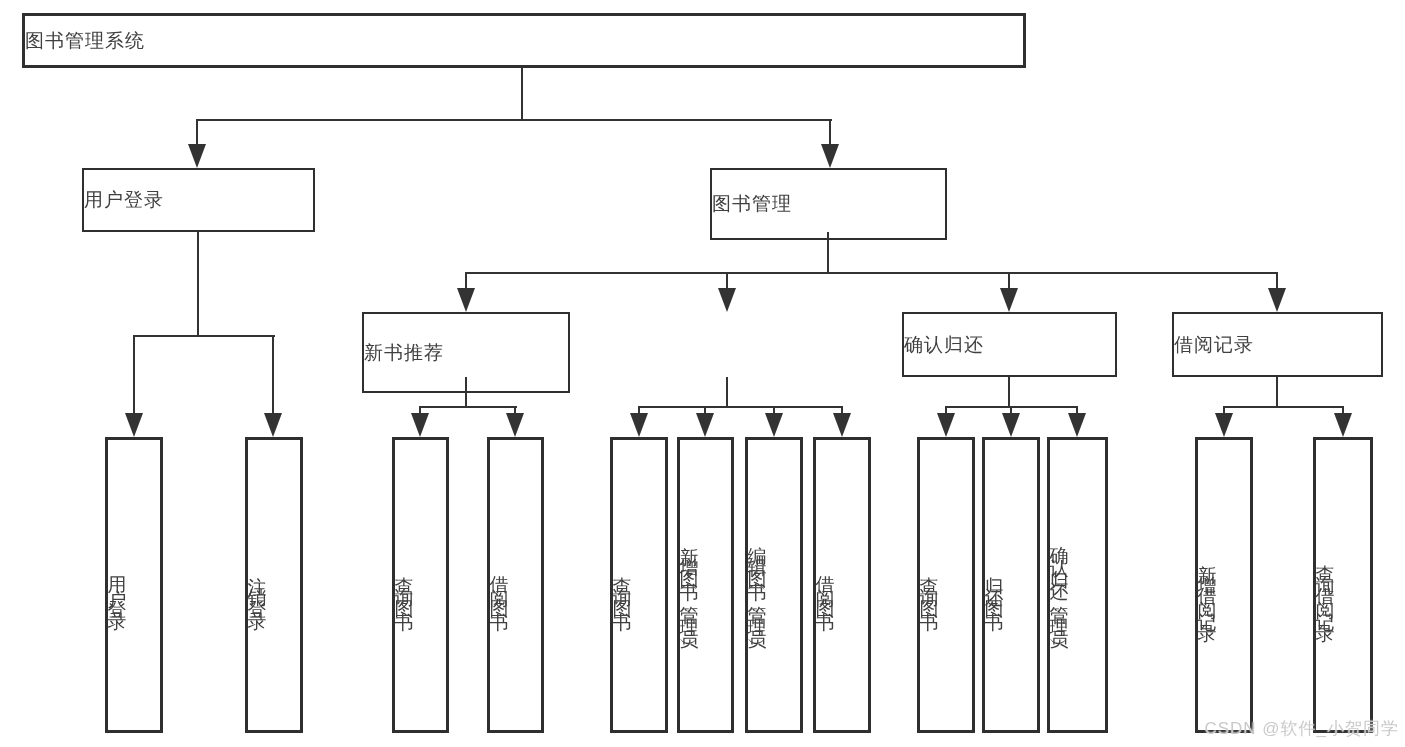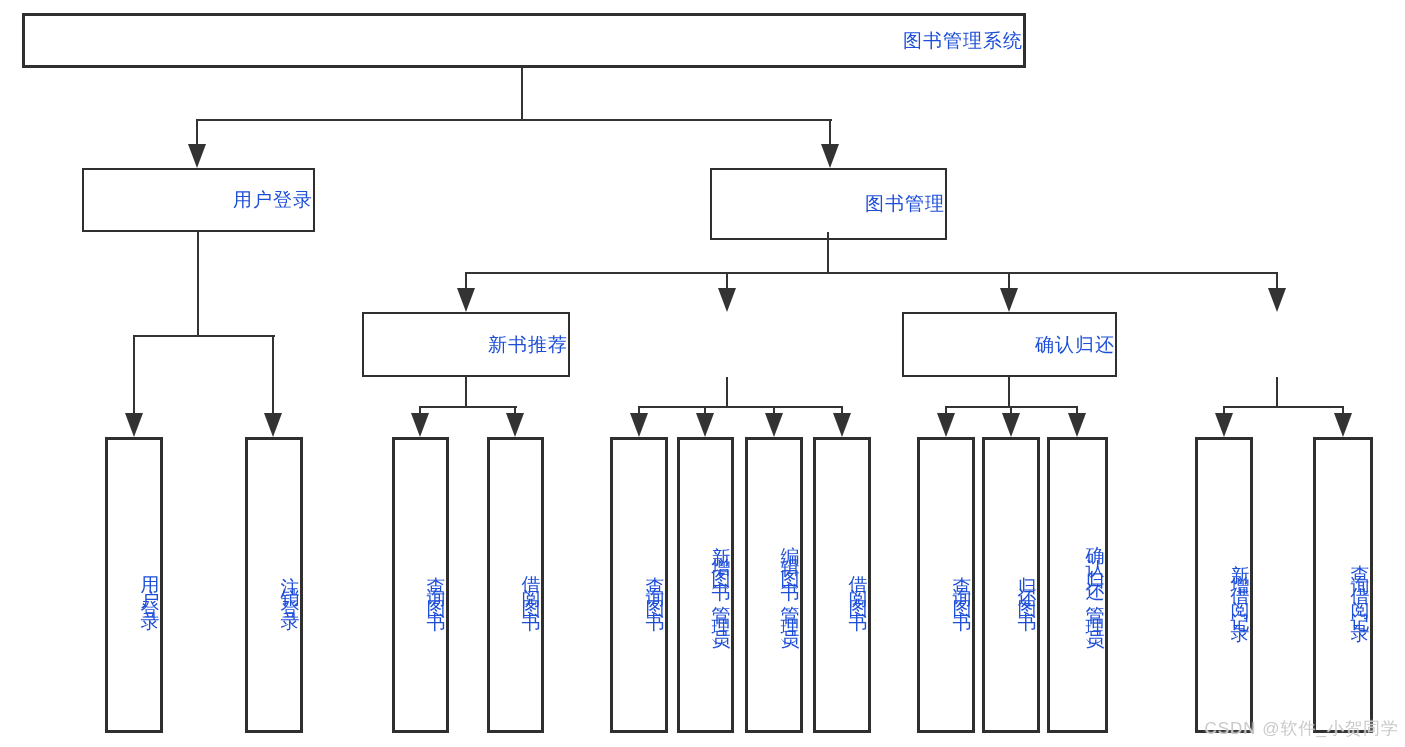--- a/index.html
+++ b/index.html
@@ -11,22 +11,22 @@
     background: #ffffff;
     overflow: hidden;
   }
   .box {
     position: absolute;
     background: #ffffff;
     border: 2px solid #2f2f2f;
     box-sizing: border-box;
     display: flex;
     align-items: center;
-    justify-content: flex-end;
-    color: #1d4ed8;
+    justify-content: flex-start;
+    color: #404040;
   }
   .box.root { border-width: 3px; }
   .hbox { font-size: 19px; letter-spacing: 1px; }
   .leaf {
     border-width: 3px;
     width: 58px;
     height: 296px;
     top: 437px;
   }
   .leaf .vtext {
@@ -92,25 +92,28 @@
   <div class="line hline" style="left:465px; top:272px; width:813px;"></div>
   <div class="line vline" style="left:465px; top:273px; height:18px;"></div>
   <div class="tri" style="left:457px; top:288px;"></div>
   <div class="line vline" style="left:726px; top:273px; height:18px;"></div>
   <div class="tri" style="left:718px; top:288px;"></div>
   <div class="line vline" style="left:1008px; top:273px; height:18px;"></div>
   <div class="tri" style="left:1000px; top:288px;"></div>
   <div class="line vline" style="left:1276px; top:273px; height:18px;"></div>
   <div class="tri" style="left:1268px; top:288px;"></div>
 
-  <div class="box hbox" style="left:362px; top:312px; width:208px; height:65px;padding-left:29px;">
+  <div class="box hbox" style="left:362px; top:312px; width:208px; height:81px;">
     <span>新书推荐</span>
   </div>
   <div class="box hbox" style="left:902px; top:312px; width:215px; height:65px;">
     <span>确认归还</span>
+  </div>
+  <div class="box hbox" style="left:1172px; top:312px; width:211px; height:65px;">
+    <span>借阅记录</span>
   </div>
 
   <div class="line vline" style="left:465px; top:377px; height:30px;"></div>
   <div class="line hline" style="left:419px; top:406px; width:98px;"></div>
   <div class="line vline" style="left:419px; top:407px; height:13px;"></div>
   <div class="tri" style="left:411px; top:413px;"></div>
   <div class="line vline" style="left:514px; top:407px; height:13px;"></div>
   <div class="tri" style="left:506px; top:413px;"></div>
 
   <div class="line vline" style="left:726px; top:377px; height:30px;"></div>

